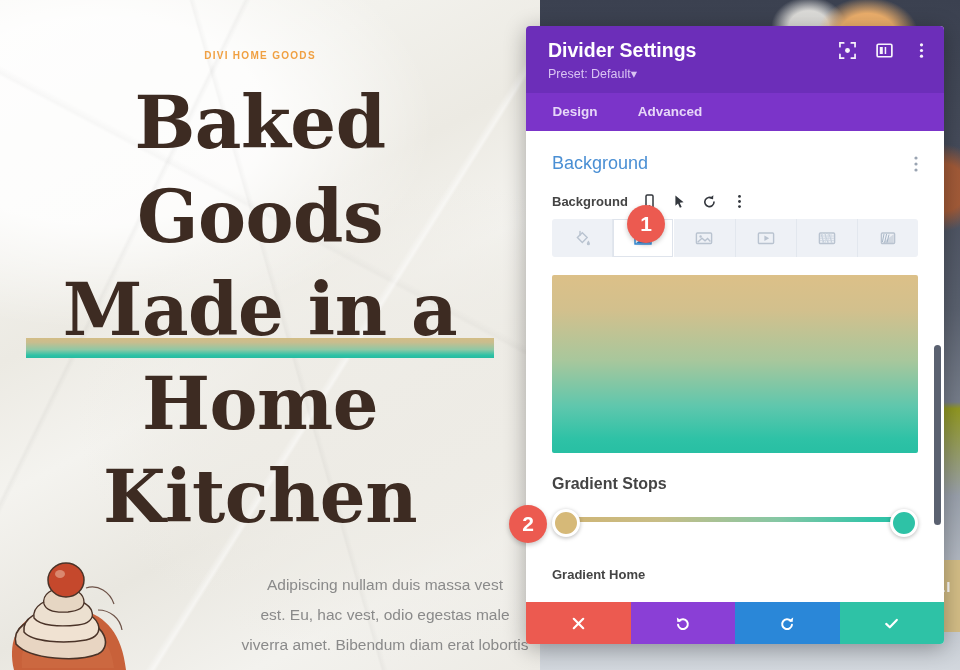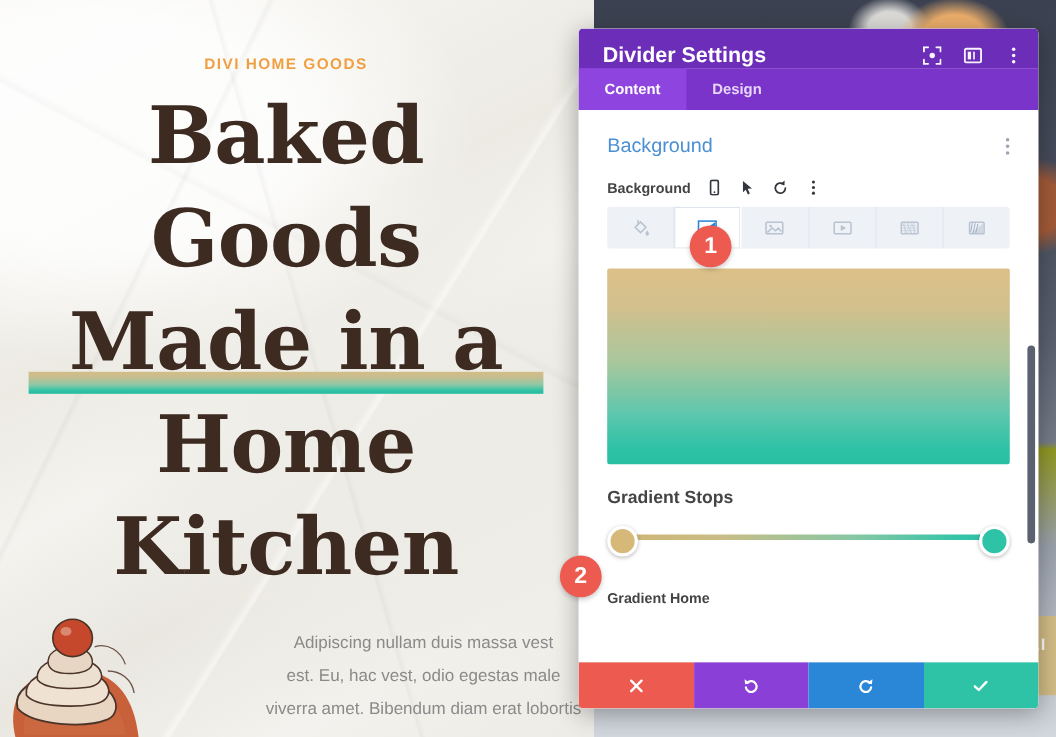--- a/index.html
+++ b/index.html
@@ -36,21 +36,21 @@
     background:
       linear-gradient(116deg, rgba(0,0,0,0) 0 28%, rgba(0,0,0,.035) 28.4%, rgba(0,0,0,0) 29%),
       linear-gradient(74deg, rgba(0,0,0,0) 0 52%, rgba(0,0,0,.03) 52.3%, rgba(0,0,0,0) 53%),
       linear-gradient(-58deg, rgba(0,0,0,0) 0 40%, rgba(255,255,255,.5) 40.4%, rgba(0,0,0,0) 41.2%),
       linear-gradient(28deg, rgba(0,0,0,0) 0 62%, rgba(0,0,0,.025) 62.4%, rgba(0,0,0,0) 63.2%);
     pointer-events:none;
   }
 
   .eyebrow{
     position:absolute;left:0;top:50px;width:520px;text-align:center;
-    font-size:14px;font-weight:bold;letter-spacing:1.3px;color:#f0a042;
+    font-size:10px;font-weight:bold;letter-spacing:1.3px;color:#f0a042;
   }
   .headline{
     position:absolute;left:0;top:76px;width:520px;text-align:center;
     font-family:"DejaVu Serif", serif;
     font-size:72px;font-weight:bold;line-height:1.3;color:#3d2b22;
     letter-spacing:-0.5px;
   }
   .divider-bar{
     position:absolute;left:26px;top:338px;width:468px;height:20px;
     background:linear-gradient(180deg,#d3bd86 0%,#c9bd8e 22%,#8fc8a5 58%,#2ec2a6 86%,#26bba0 100%);
@@ -206,42 +206,45 @@
 
   <div class="ribbon">
     <span>LI</span>
   </div>
 </div>
 
 <div id="modal">
 
   <div class="modal-head">
     <div class="modal-title">Divider Settings</div>
+    <div class="modal-preset">
+      <span>Preset: Default</span><span>▾</span>
+    </div>
 
     <div class="head-icons">
       <svg class="hicon" viewBox="0 0 18 18">
         <path d="M1 5V1h4M13 1h4v4M17 13v4h-4M5 17H1v-4" stroke="#fff" stroke-width="1.8" fill="none" stroke-linecap="round"></path>
         <circle cx="9" cy="9" r="2.6" fill="#fff"></circle>
       </svg>
       <svg class="hicon" viewBox="0 0 18 18">
         <rect x="1.2" y="2.4" width="15.6" height="13.2" rx="1.4" stroke="#fff" stroke-width="1.8" fill="none"></rect>
         <rect x="4" y="5.3" width="3.2" height="7.4" fill="#fff"></rect>
         <rect x="9.2" y="5.3" width="1.6" height="7.4" fill="#fff"></rect>
       </svg>
       <svg class="hicon" viewBox="0 0 18 18">
         <circle cx="9" cy="3" r="1.7" fill="#fff"></circle>
           <circle cx="9" cy="9" r="1.7" fill="#fff"></circle>
           <circle cx="9" cy="15" r="1.7" fill="#fff"></circle>
       </svg>
     </div>
   </div>
 
   <div class="tabs">
-    <div class="tab active">Content</div>
     <div class="tab">Design</div>
+    <div class="tab">Advanced</div>
   </div>
 
   <div class="modal-body">
     <div class="modal-scroll">
 
       <div class="section-title-row">
         <div class="section-title">Background</div>
         <svg class="kebab" viewBox="0 0 4 16">
           <circle cx="2" cy="2" r="1.6" fill="#9aa4b2"></circle>
             <circle cx="2" cy="8" r="1.6" fill="#9aa4b2"></circle>

